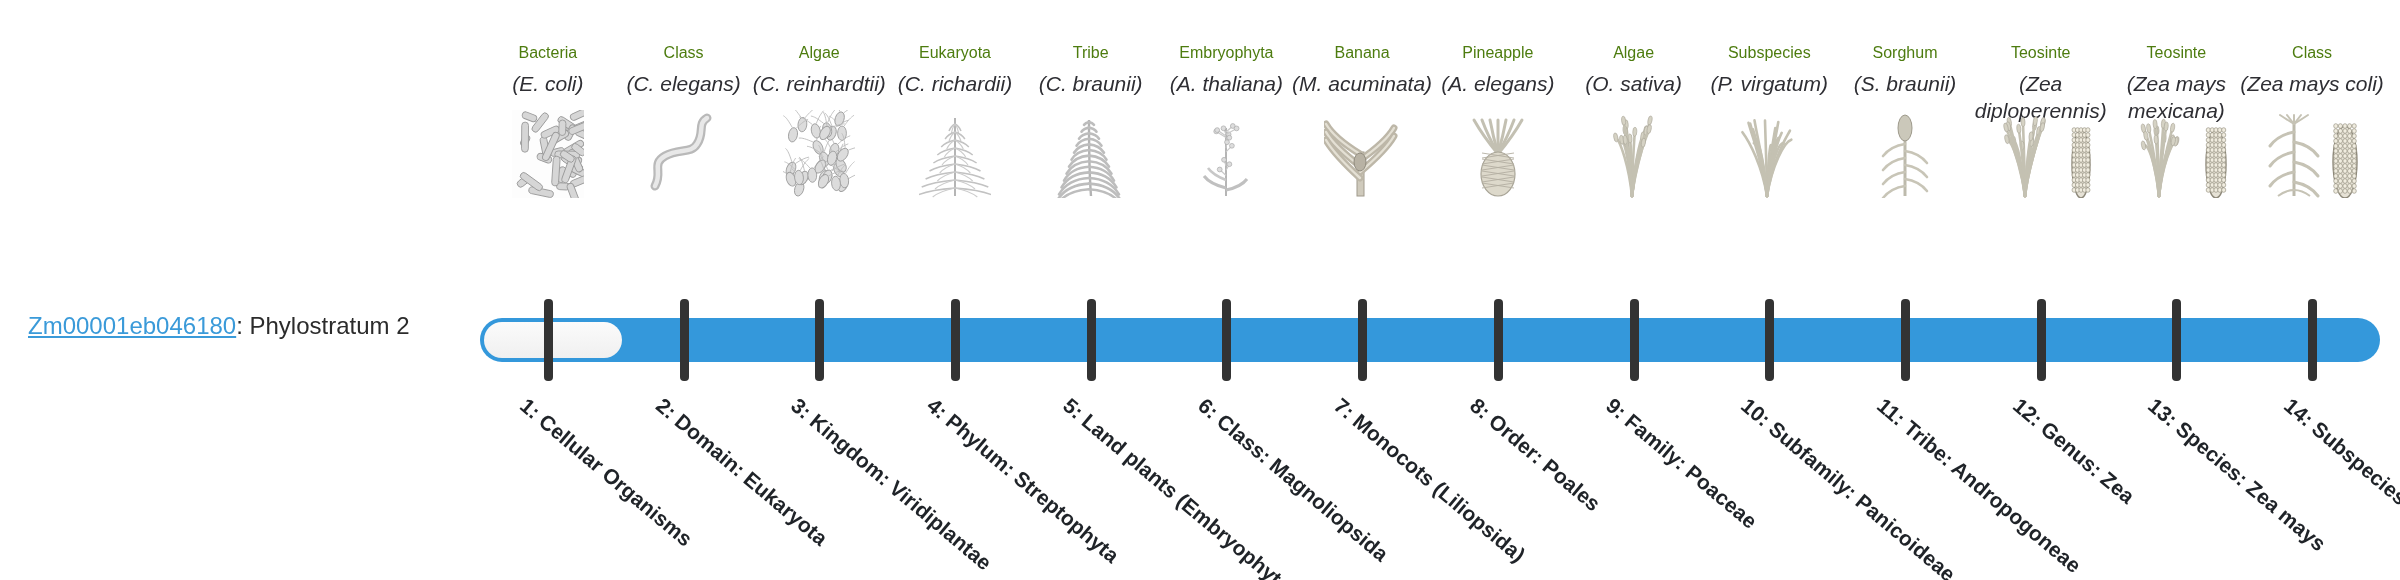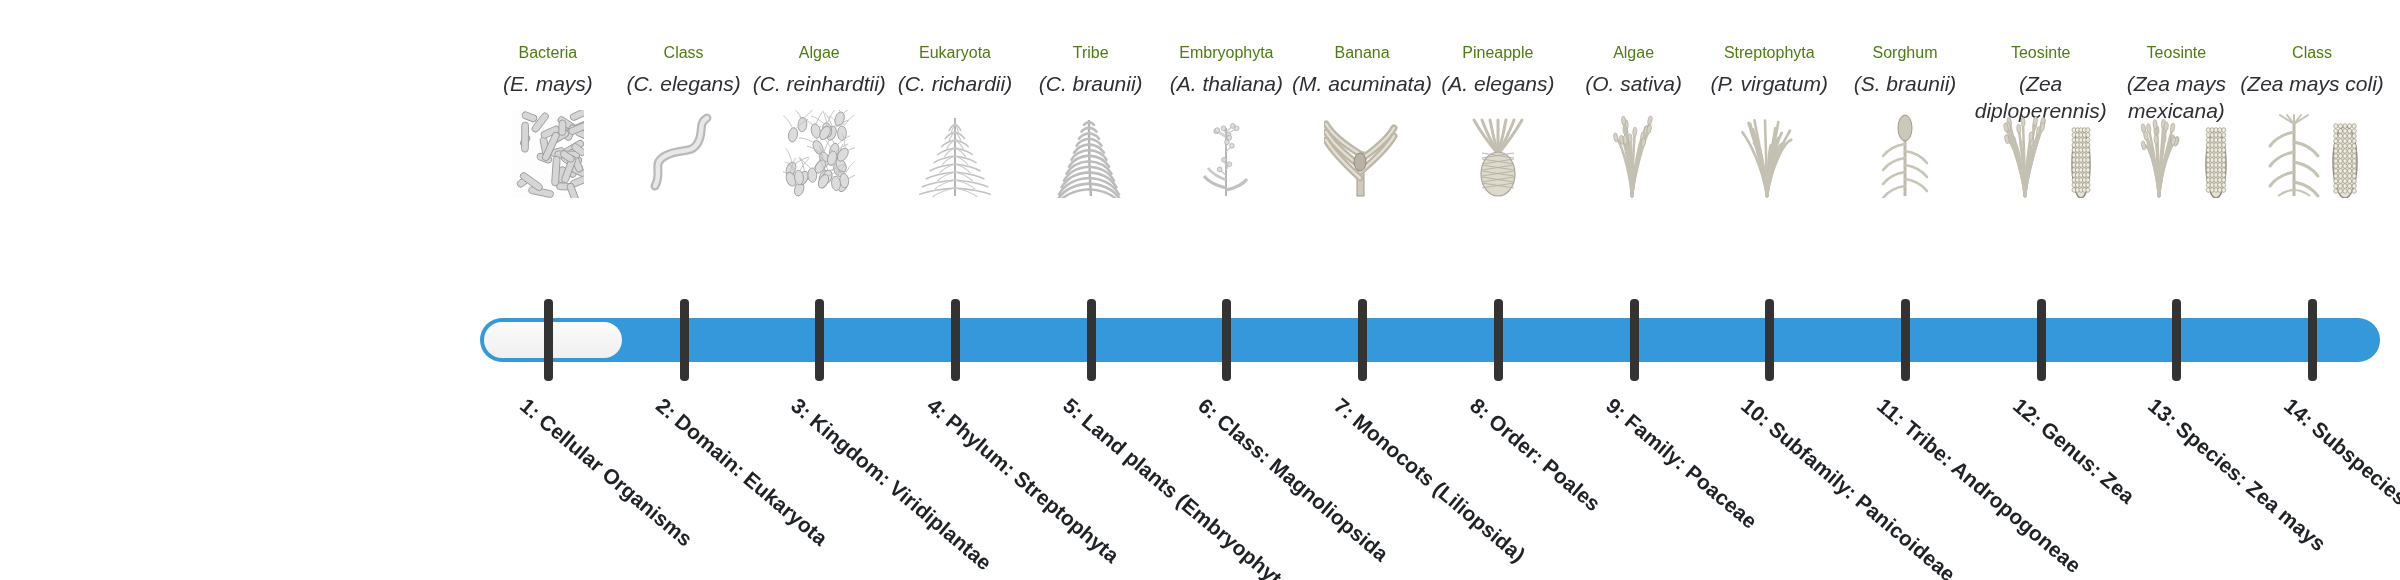--- a/index.html
+++ b/index.html
@@ -107,29 +107,32 @@
     transform:rotate(40deg);
     white-space:normal;
     text-align:left;
   }
 </style>
 </head>
 <body>
 
 <div id="stage">
 
+  <div id="gene-label">
+    <a>Zm00001eb046180</a><span><span>: </span><span>Phylostratum 2</span></span>
+  </div>
 
   <div id="track">
     <div id="unfilled" style="width: 137.714px;"></div>
   </div>
 
   <div id="cols">
       <div class="col" style="left:547.9px">
         <div class="common">Bacteria</div>
-        <div class="sci">(E. mays)</div>
+        <div class="sci">(E. coli)</div>
         <div class="art">
           <svg width="72" height="88" viewBox="0 0 72 88">
             <rect width="72" height="88" fill="#fdfdfd"></rect>
             <g transform="translate(6.0,75.8) rotate(-37.9)">
               <rect x="0" y="-3.4" width="14.6" height="6.8" rx="3.4" fill="#d6d6d6" stroke="#9b9b9b" stroke-width="0.9"></rect>
             </g>
             <g transform="translate(48.3,45.6) rotate(-30.7)">
               <rect x="0" y="-3.4" width="26.5" height="6.8" rx="3.4" fill="#d6d6d6" stroke="#9b9b9b" stroke-width="0.9"></rect>
             </g>
             <g transform="translate(49.8,46.3) rotate(33.2)">
@@ -587,21 +590,21 @@
             <path d="M36 86 C 39.4 56, 48.0 32, 53.2 19.1" fill="none" stroke="#c4c1b2" stroke-width="2.6" stroke-linecap="round"></path>
             <ellipse cx="53.2" cy="19.1" rx="2" ry="4.5" fill="#d5d2c4" stroke="#a9a598" stroke-width="0.6" transform="rotate(10.3 53.2 19.1)"></ellipse>
             <path d="M36 86 C 34.6 56, 31.3 32, 29.2 29.8" fill="none" stroke="#c4c1b2" stroke-width="2.6" stroke-linecap="round"></path>
             <ellipse cx="29.2" cy="29.8" rx="2" ry="4.5" fill="#d5d2c4" stroke="#a9a598" stroke-width="0.6" transform="rotate(-4.1 29.2 29.8)"></ellipse>
             <path d="M36 86 C 38.3 56, 44.0 32, 47.4 32.7" fill="none" stroke="#c4c1b2" stroke-width="2.6" stroke-linecap="round"></path>
             <ellipse cx="47.4" cy="32.7" rx="2" ry="4.5" fill="#d5d2c4" stroke="#a9a598" stroke-width="0.6" transform="rotate(6.8 47.4 32.7)"></ellipse>
           </svg>
         </div>
       </div>
       <div class="col" style="left:1769.3px">
-        <div class="common">Streptophyta</div>
+        <div class="common">Subspecies</div>
         <div class="sci">(P. virgatum)</div>
         <div class="art">
           <svg width="76" height="88" viewBox="0 0 76 88">
             <path d="M36 86 C 35.6 56, 34.6 32, 34.0 10.6" fill="none" stroke="#c4c1b2" stroke-width="2.6" stroke-linecap="round"></path>
             <path d="M36 86 C 36.8 56, 38.9 32, 40.2 35.4" fill="none" stroke="#c4c1b2" stroke-width="2.6" stroke-linecap="round"></path>
             <path d="M36 86 C 33.2 56, 26.2 32, 22.0 19.3" fill="none" stroke="#c4c1b2" stroke-width="2.6" stroke-linecap="round"></path>
             <path d="M36 86 C 40.6 56, 52.0 32, 58.9 20.7" fill="none" stroke="#c4c1b2" stroke-width="2.6" stroke-linecap="round"></path>
             <path d="M36 86 C 33.5 56, 27.3 32, 23.5 10.4" fill="none" stroke="#c4c1b2" stroke-width="2.6" stroke-linecap="round"></path>
             <path d="M36 86 C 38.3 56, 44.0 32, 47.4 27.8" fill="none" stroke="#c4c1b2" stroke-width="2.6" stroke-linecap="round"></path>
             <path d="M36 86 C 32.3 56, 23.0 32, 17.5 12.8" fill="none" stroke="#c4c1b2" stroke-width="2.6" stroke-linecap="round"></path>

